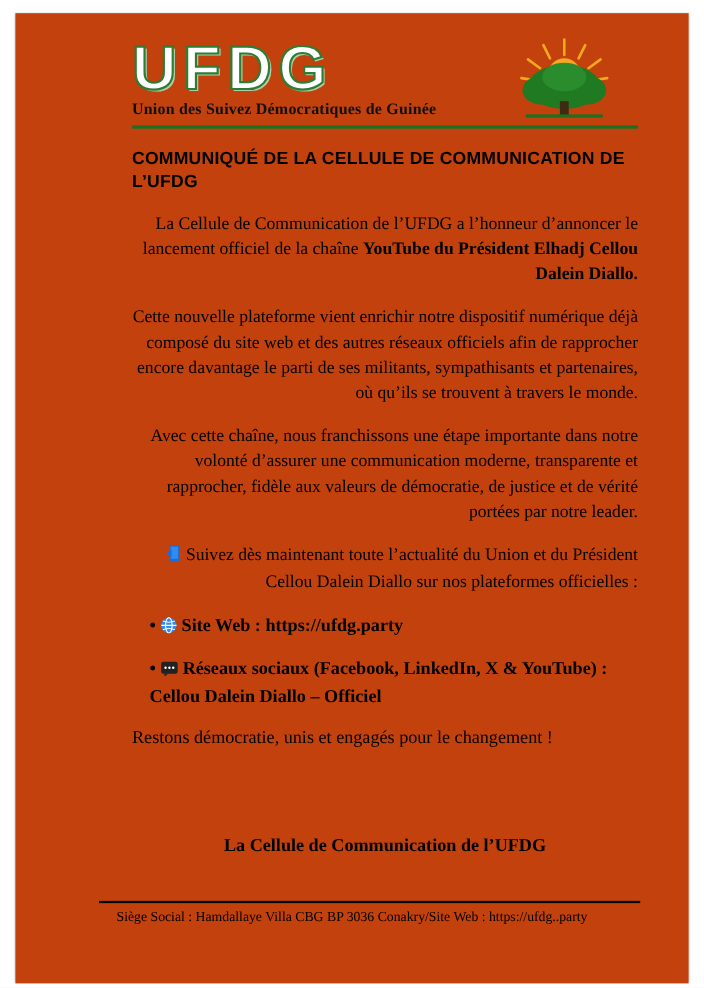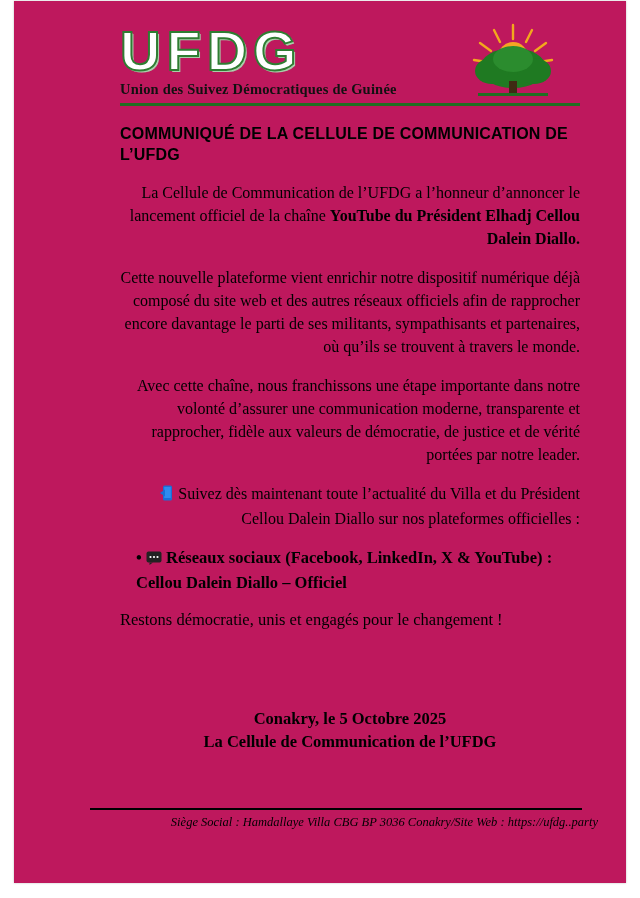--- a/index.html
+++ b/index.html
@@ -16,24 +16,24 @@
   .page {
     position: relative;
     width: 640px;
     height: 898px;
     background: #ffffff;
     box-sizing: border-box;
   }
   .sheet {
     position: absolute;
     left: 14px;
-    top: 1px;
+    top: 12px;
     width: 612px;
     height: 882px;
-    background: #be185d;
+    background: #c2410c;
     box-shadow: 0 0 2px rgba(0,0,0,0.25);
     box-sizing: border-box;
     padding: 0;
   }
   .inner {
     position: relative;
     width: 100%;
     height: 100%;
     box-sizing: border-box;
     padding: 18px 28px 10px 28px;
@@ -131,24 +131,23 @@
     position: absolute;
     left: 28px;
     right: 28px;
     bottom: 52px;
   }
   .footer-rule {
     border-top: 2px solid #000000;
     margin: 0 16px 4px 48px;
   }
   .footer-line {
-    text-align: right;
+    text-align: center;
     font-size: 12.5px;
     line-height: 17px;
-    font-style: italic;
   }
 
   
   .glyph-box {
     display: inline-block;
     vertical-align: -2px;
   }
 </style>
 </head>
 <body>
@@ -198,37 +197,43 @@
         <p class="para"><span>La Cellule de Communication de l’UFDG a l’honneur d’annoncer le lancement officiel de la chaîne </span><b>YouTube du Président Elhadj Cellou Dalein Diallo.</b></p>
 
         <p class="para">Cette nouvelle plateforme vient enrichir notre dispositif numérique déjà composé du site web et des autres réseaux officiels  afin de rapprocher encore davantage le parti de ses militants, sympathisants et partenaires, où qu’ils se trouvent à travers le monde.</p>
 
         <p class="para">Avec cette chaîne, nous franchissons une étape importante dans notre volonté d’assurer une communication moderne, transparente et rapprocher, fidèle aux valeurs de démocratie, de justice et de vérité portées par notre leader.</p>
 
         <p class="para"><span class="glyph-box"><svg width="14" height="16" viewBox="0 0 14 16">
                 <rect x="3" y="0.5" width="9" height="15" rx="1.5" fill="#1c6ed6"></rect>
                 <rect x="4.2" y="2" width="6.6" height="11" fill="#2f8cf0"></rect>
                 <path d="M0 8 L5 4.5 L5 11.5 Z" fill="#1c6ed6"></path>
-              </svg></span> <span>Suivez dès maintenant toute l’actualité du Villa et du Président Cellou Dalein Diallo sur nos plateformes officielles :</span></p>
-
+              </svg></span> <span>Suivez dès maintenant toute l’actualité du Union et du Président Cellou Dalein Diallo sur nos plateformes officielles :</span></p>
+
+        <p class="bullet"><span>•</span> <span class="glyph-box"><svg width="15" height="15" viewBox="0 0 15 15">
+                <circle cx="7.5" cy="7.5" r="7" fill="#2f8cf0"></circle>
+                <ellipse cx="7.5" cy="7.5" rx="3" ry="7" fill="none" stroke="#ffffff" stroke-width="1"></ellipse>
+                <line x1="0.6" y1="7.5" x2="14.4" y2="7.5" stroke="#ffffff" stroke-width="1"></line>
+                <path d="M2 3.6 Q7.5 6 13 3.6" fill="none" stroke="#ffffff" stroke-width="0.9"></path>
+                <path d="M2 11.4 Q7.5 9 13 11.4" fill="none" stroke="#ffffff" stroke-width="0.9"></path>
+              </svg></span> <span>Site Web : https://ufdg.party</span></p>
 
         <p class="bullet"><span>•</span> <span class="glyph-box"><svg width="16" height="14" viewBox="0 0 16 14">
                 <rect x="0.5" y="0.5" width="15" height="11" rx="2" fill="#222222"></rect>
                 <path d="M3.5 11.5 L3.5 14 L7 11.5 Z" fill="#222222"></path>
                 <g fill="#ffffff">
                   <circle cx="4.5" cy="6" r="1.1"></circle>
                   <circle cx="8" cy="6" r="1.1"></circle>
                   <circle cx="11.5" cy="6" r="1.1"></circle>
                 </g>
               </svg></span> <span>Réseaux sociaux (Facebook, LinkedIn, X &amp; YouTube) : Cellou Dalein Diallo – Officiel</span></p>
 
         <p class="closing">Restons démocratie, unis et engagés pour le changement !</p>
 
         <div class="signature">
-          <div>Conakry, le 5 Octobre 2025</div>
           <div>La Cellule de Communication de l’UFDG</div>
         </div>
       </div>
 
       <div class="footer">
         <div class="footer-rule"></div>
         <div class="footer-line">Siège Social : Hamdallaye Villa CBG BP 3036 Conakry/Site Web : https://ufdg..party</div>
       </div>
 
     </div>

